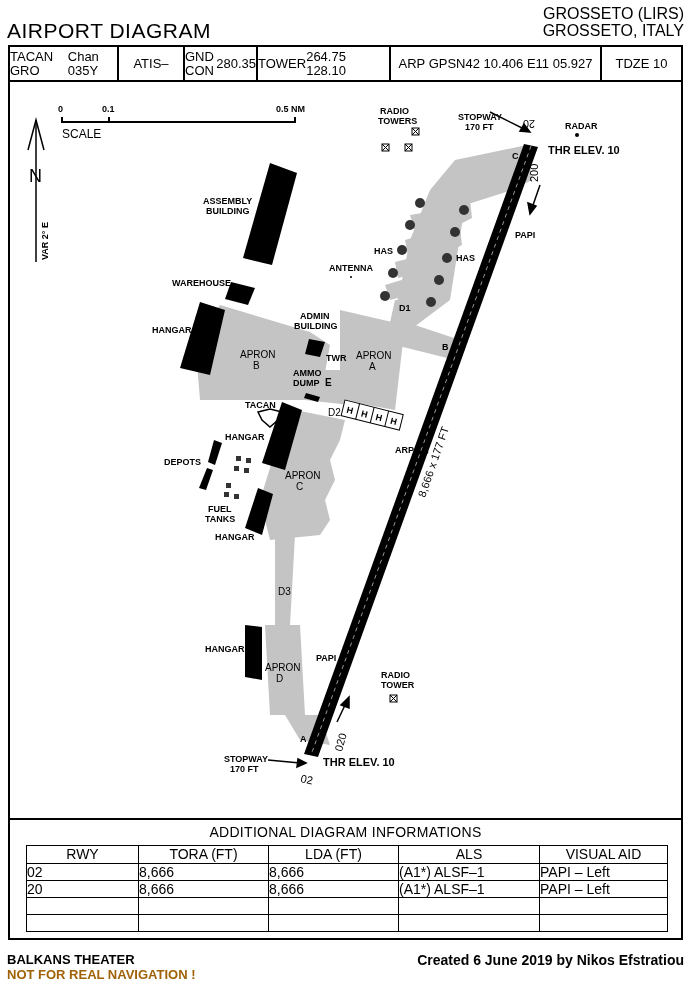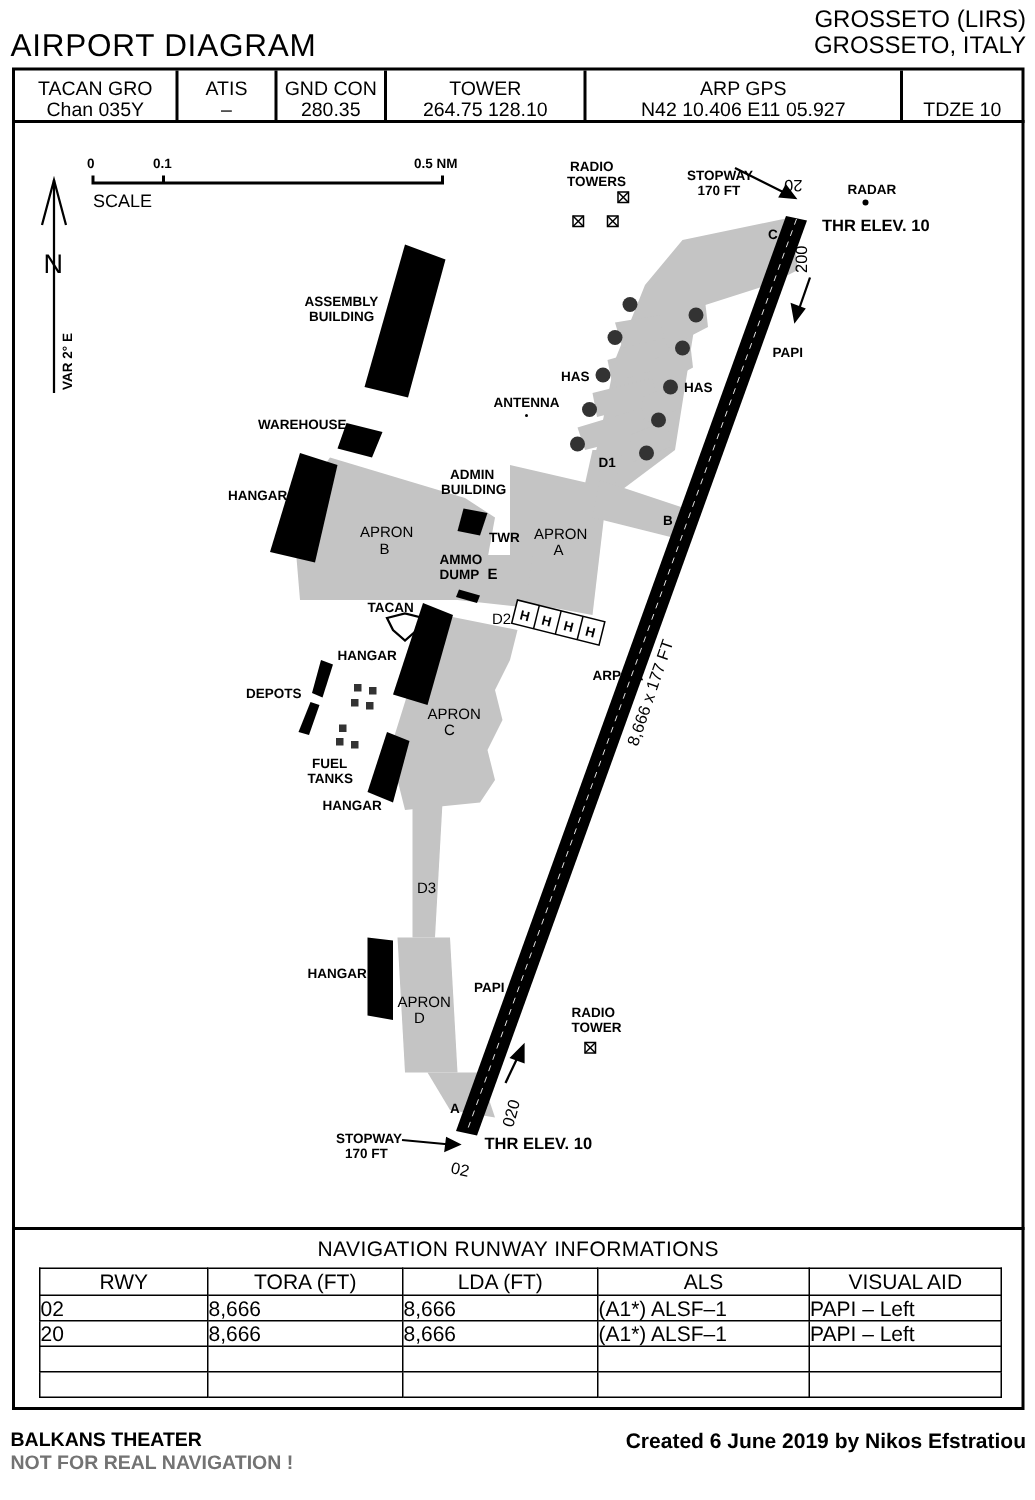--- a/index.html
+++ b/index.html
@@ -2,34 +2,34 @@
 <html><head>
 <meta charset="utf-8">
 <style>
   html, body { margin:0; padding:0; background:#fff; }
   body { width:690px; height:1000px; position:relative; overflow:hidden;
          font-family:"Liberation Sans", "DejaVu Sans", sans-serif; color:#000; }
   .title { position:absolute; left:7px; top:19px; font-size:21px; letter-spacing:0.5px; }
   .airport { position:absolute; right:6px; top:5px; text-align:right; font-size:16px; line-height:17px;margin-left:12px; }
   .info { position:absolute; left:8px; top:45px; width:675px; height:37px; border:2px solid #000;
           display:flex; box-sizing:border-box; }
-  .info .cell { border-right:2px solid #000; display:flex; flex-direction:column; justify-content:flex-end;
+  .info .cell { border-right:2px solid #000; display:flex; justify-content:center;
                 align-items:center; font-size:13px; line-height:14px; }
   .info .cell:last-child { border-right:none; }
   .frame { position:absolute; left:8px; top:80px; width:675px; height:740px; border:2px solid #000; box-sizing:border-box; }
   svg.map { position:absolute; left:0; top:0; }
   .lbl { font-family:"Liberation Sans", sans-serif; font-weight:bold; font-size:9px; fill:#000; }
   .lbl2 { font-family:"Liberation Sans", sans-serif; font-size:10px; fill:#000; }
   .bottom { position:absolute; left:8px; top:818px; width:675px; height:122px; border:2px solid #000; box-sizing:border-box; }
   .bottom .head { text-align:center; font-size:14px; margin-top:4px; letter-spacing:0.3px; }
   table.rwy { position:absolute; left:16px; top:25px; width:642px; border-collapse:collapse; font-size:14px; }
   table.rwy td, table.rwy th { border:1px solid #000; height:16px; padding:0; font-weight:normal; line-height:15px; }
   table.rwy th { height:17px; }
   .foot-left { position:absolute; left:7px; top:952px; font-size:13px; font-weight:bold; line-height:15px; }
-  .foot-left .red { color:#737373; }
+  .foot-left .red { color:#a16207; }
   .foot-right { position:absolute; right:6px; top:952px; font-size:14px; font-weight:bold; }
 </style>
 </head>
 <body>
 
 <div class="title">AIRPORT DIAGRAM</div>
 <div class="airport">
   <div>GROSSETO (LIRS)</div>
   <div>GROSSETO, ITALY</div>
 </div>
@@ -245,21 +245,21 @@
     <text class="lbl" x="300" y="742">A</text>
     <text class="lbl2" transform="translate(342,752) rotate(-75)" style="font-size:11px">020</text>
     <text class="lbl" x="224" y="762">STOPWAY</text>
     <text class="lbl" x="230" y="772">170 FT</text>
     <text class="lbl2" x="323" y="766" style="font-size:11px;font-weight:bold">THR ELEV. 10</text>
     <text class="lbl2" transform="translate(300,782) rotate(12)" style="font-size:11px">02</text>
   </g>
 </svg>
 
 <div class="bottom">
-  <div class="head">NAVIGATION RUNWAY INFORMATIONS</div>
+  <div class="head">ADDITIONAL DIAGRAM INFORMATIONS</div>
   <table class="rwy">
     <tbody>
         <tr>
       <th style="width:111px">RWY</th>
       <th style="width:129px">TORA (FT)</th>
       <th style="width:129px">LDA (FT)</th>
       <th style="width:140px">ALS</th>
       <th>VISUAL AID</th>
     </tr>
     <tr>

